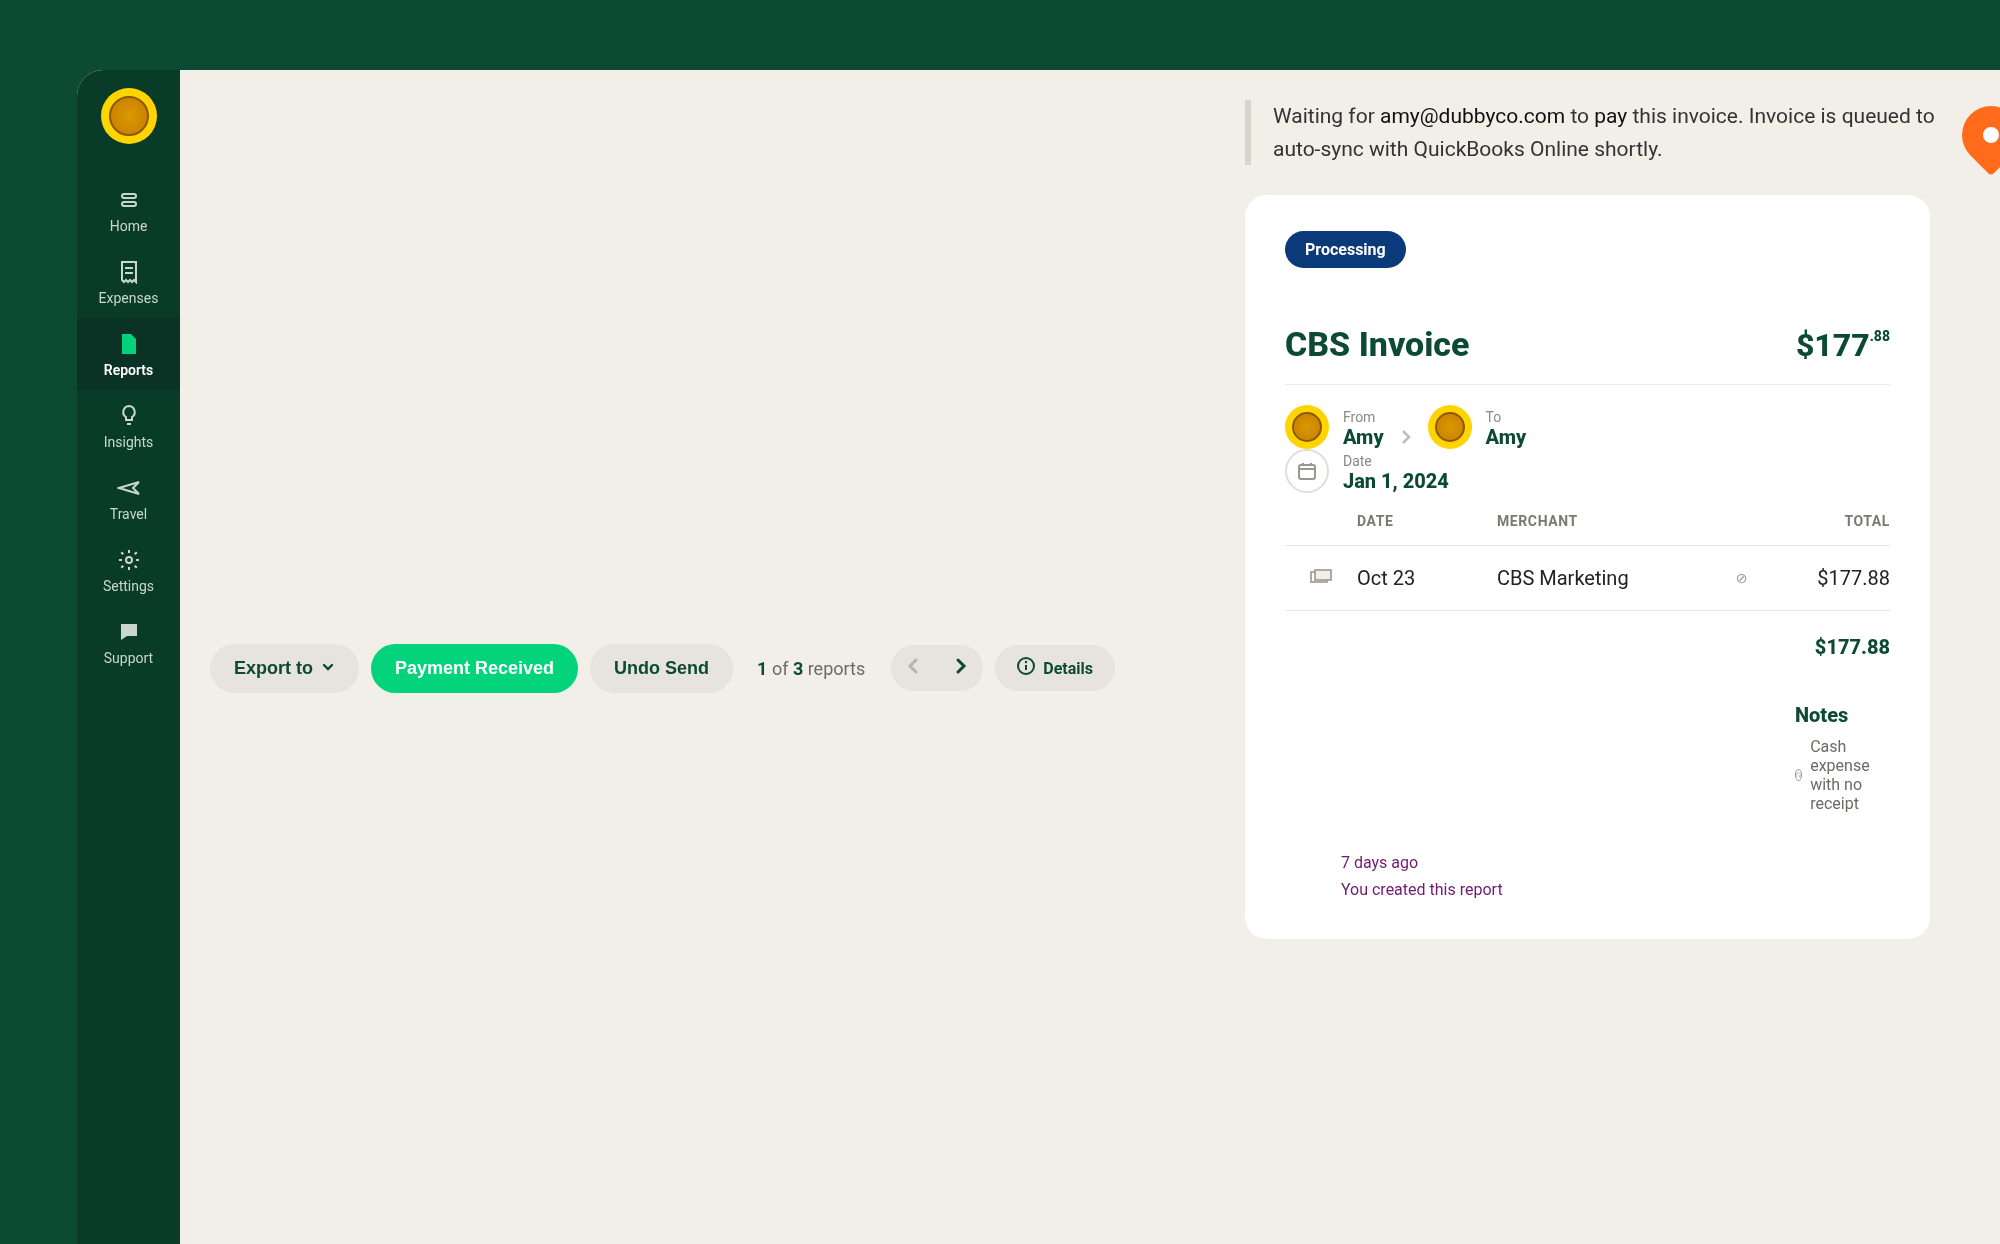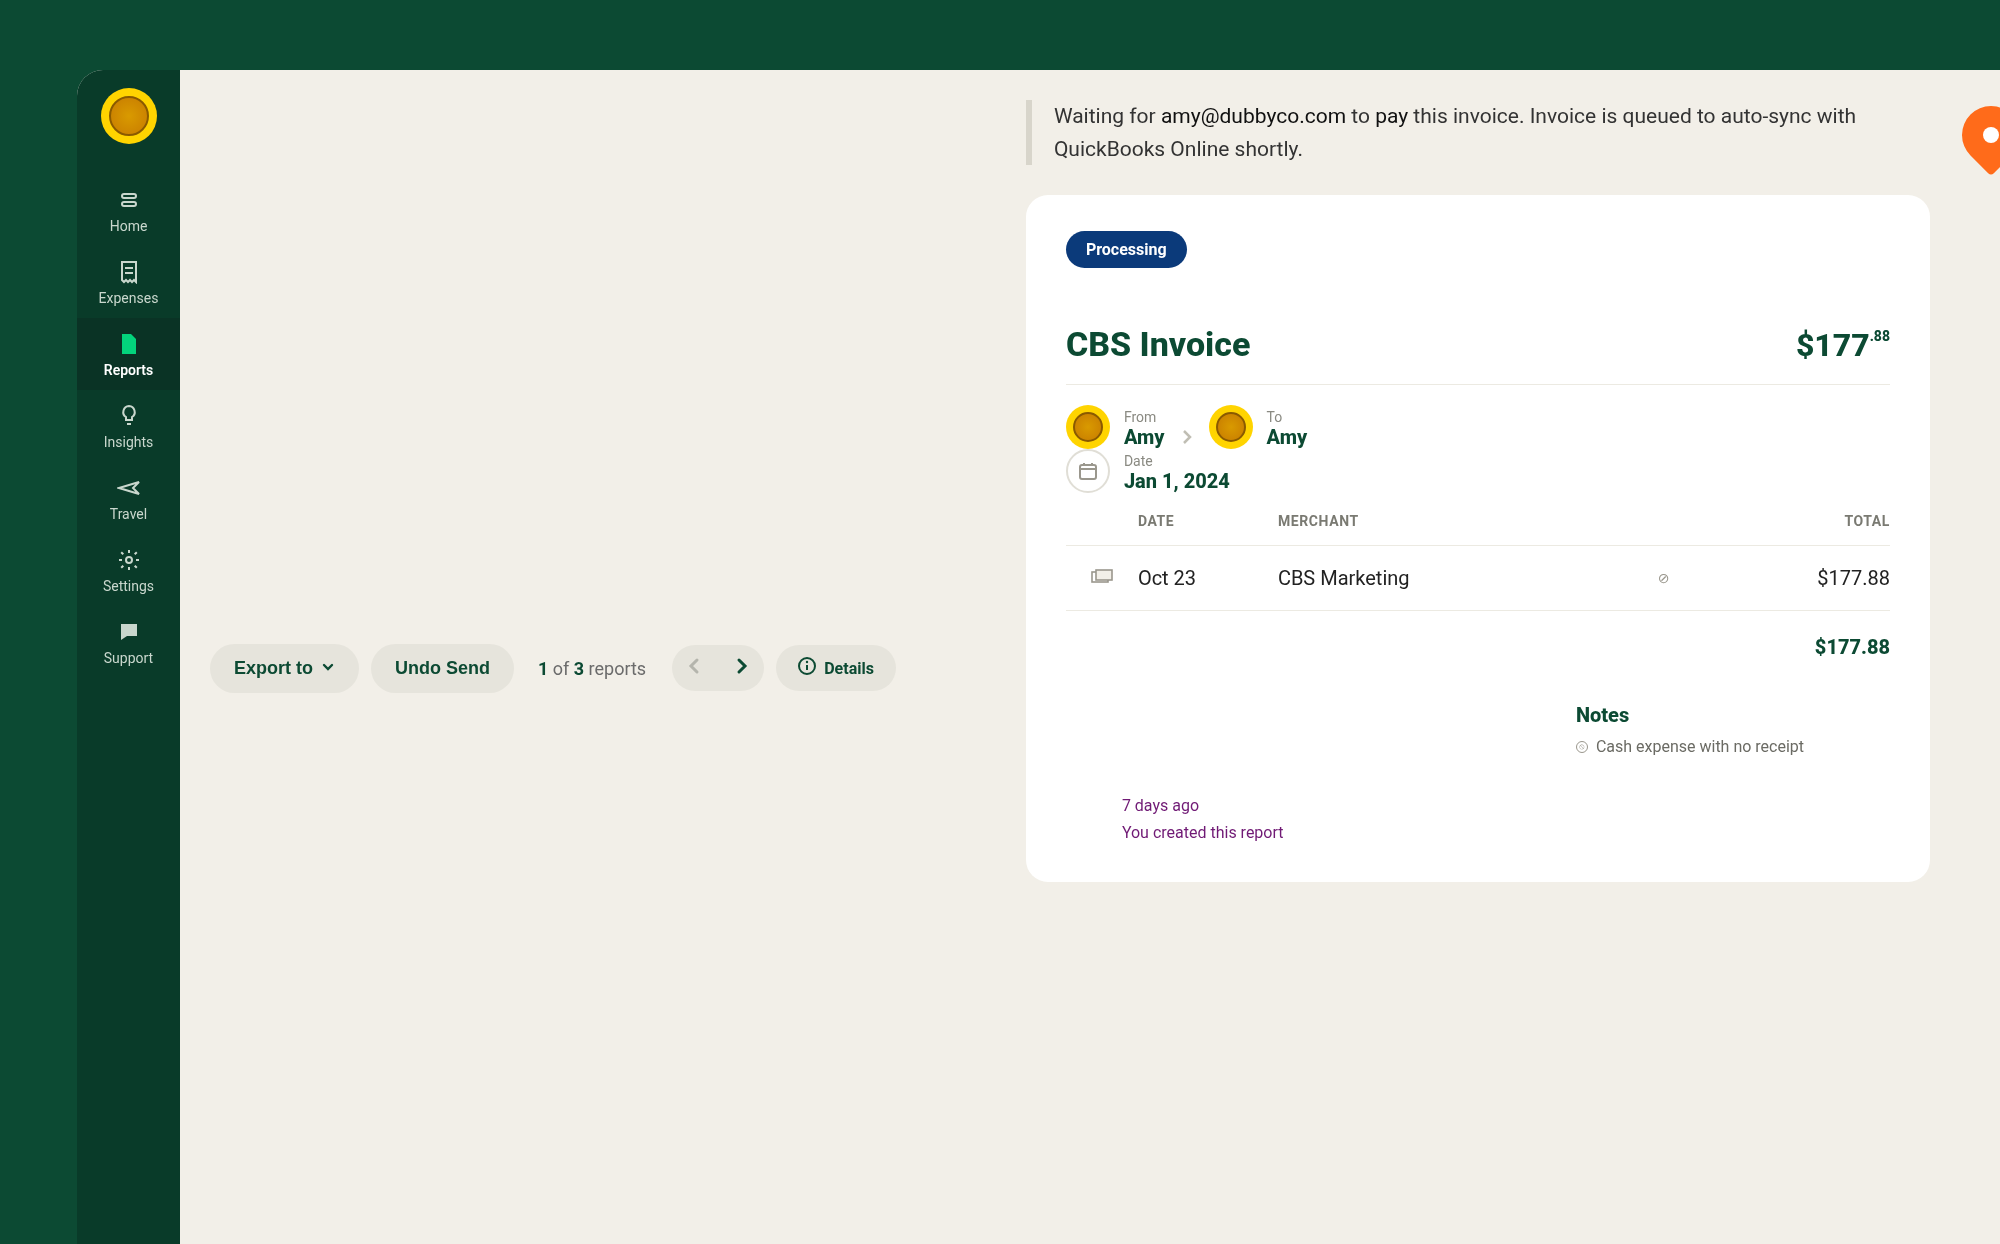--- a/index.html
+++ b/index.html
@@ -251,20 +251,23 @@
   <div class="main">
 
     <div class="toolbar">
       <button class="pill">
         <span>Export to</span>
         <span>
           <svg width="14" height="14" viewBox="0 0 14 14">
               <path d="M3 5l4 4 4-4" fill="none" stroke="#0c4a33" stroke-width="2.4" stroke-linecap="round"></path>
             </svg>
         </span>
+      </button>
+      <button class="pill primary">
+        <span>Payment Received</span>
       </button>
       <button class="pill">
         <span>Undo Send</span>
       </button>
 
       <div class="spacer"></div>
 
       <span class="pager-text">
         <b>1</b>
         <span>of</span>

